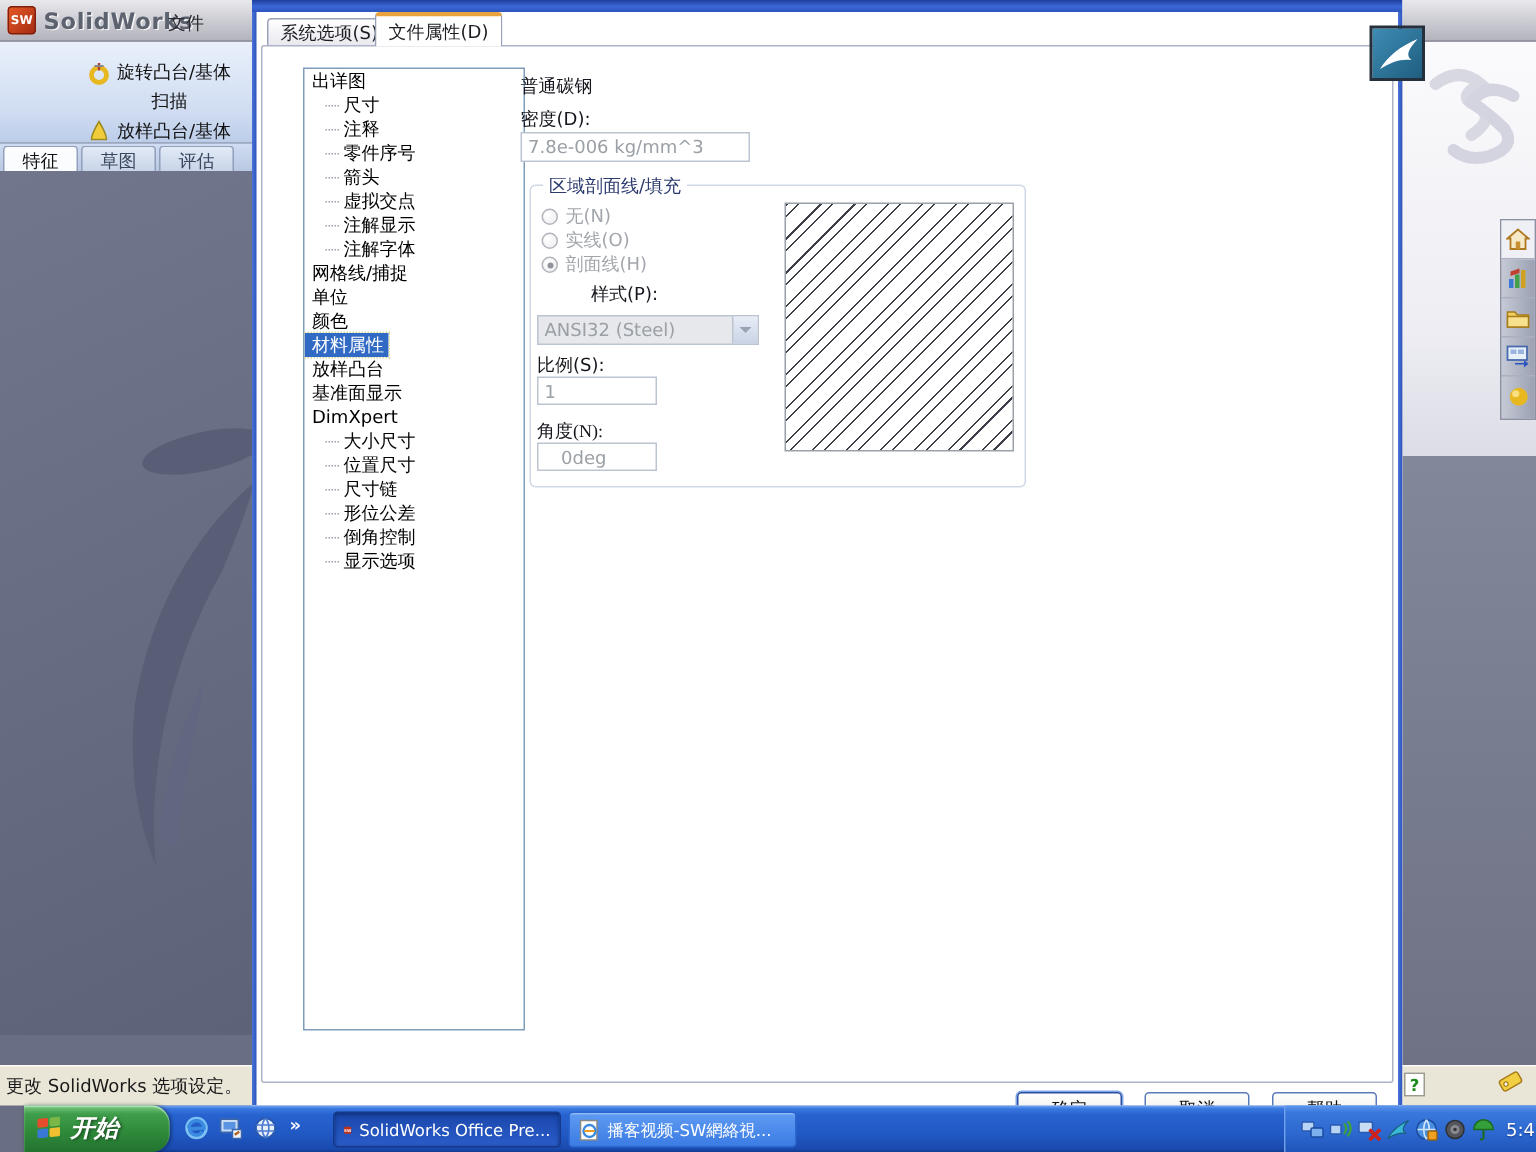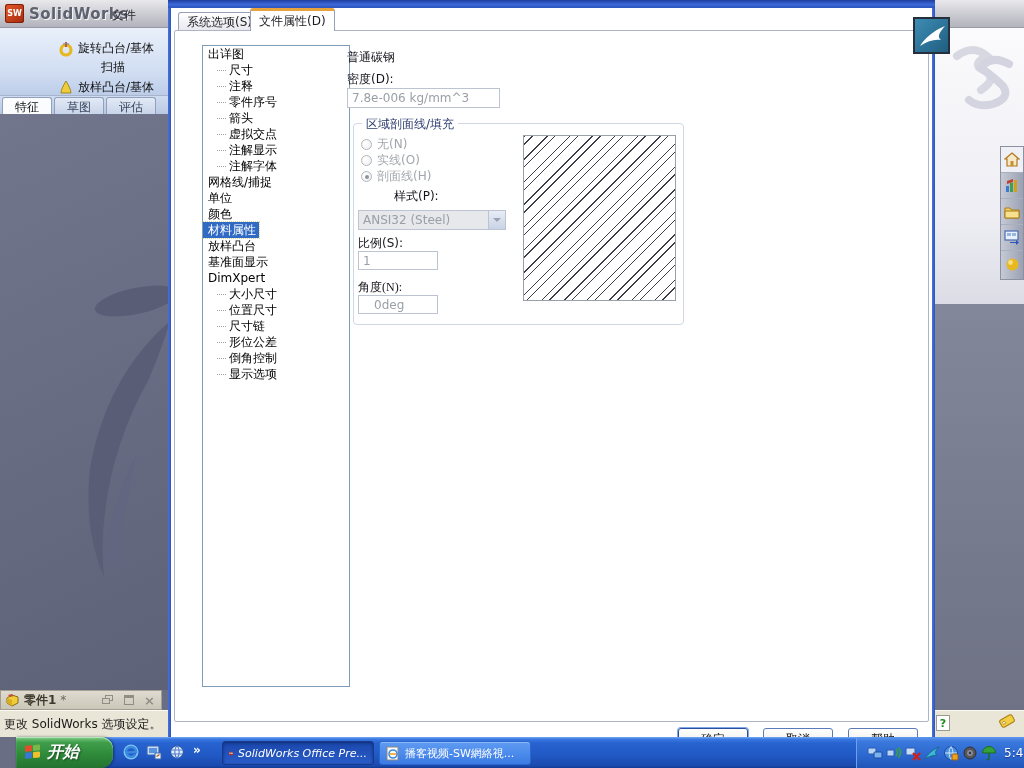--- a/index.html
+++ b/index.html
@@ -117,21 +117,21 @@
   #taskbar { left:16px; top:737px; width:1024px; height:31px; z-index:10;
     background:linear-gradient(180deg,#76a8f4 0%,#3a78e0 7%,#2763d0 20%,#2159c4 60%,#1a4aae 93%,#123c92 100%); }
   #start-btn { left:0; top:0; width:97px; height:31px; border-radius:0 12px 12px 0;
     background:linear-gradient(180deg,#7ecb84 0%,#3f9e4b 18%,#2f8b3a 55%,#237330 100%);
     box-shadow:inset 0 1px 1px #b8e8bc, 1px 0 3px rgba(0,0,0,.45);
     display:flex; align-items:center; gap:6px; padding-left:8px; }
   #start-label { color:#fff; font-size:16px; font-weight:bold; font-style:italic; text-shadow:1px 1px 2px #1c4a22; }
   .ql-icon { top:7px; width:16px; height:16px; }
   .task-btn { top:4px; height:24px; width:152px; border-radius:3px; display:flex; align-items:center; gap:5px;
     padding:0 6px; color:#fff; font-size:11px; white-space:nowrap; overflow:hidden; }
-  .task-btn.active { background:linear-gradient(180deg,#1a47ac,#2a5cc8); box-shadow:inset 0 1px 3px #0e2e74; border:1px solid #16398c;font-style:italic; }
+  .task-btn.active { background:linear-gradient(180deg,#1a47ac,#2a5cc8); box-shadow:inset 0 1px 3px #0e2e74; border:1px solid #16398c; }
   .task-btn.inactive { background:linear-gradient(180deg,#5e9bf2,#3b7ce4); box-shadow:inset 0 1px 0 #8cb8f6; border:1px solid #2d66cf; }
   #tray { left:840px; top:0; width:184px; height:31px; border-left:1px solid #6fa0ea;
     background:linear-gradient(180deg,#5e97ee 0%,#3a78dd 15%,#2c68cf 60%,#2055b8 100%);
     display:flex; align-items:center; gap:3px; padding-left:10px; }
   #tray-clock { color:#fff; font-size:12px; margin-left:4px; text-shadow:0 1px 1px #16398c; }
   .tray-icon { width:16px; height:16px; position:relative; flex:0 0 auto; }
 
   .cut { overflow:hidden; }
 </style>
 </head>
@@ -315,38 +315,20 @@
 
         <div id="hatch-preview"></div>
       </div>
     </div>
 
     <div class="dlg-btn focus" style="left:510px;">确定</div>
     <div class="dlg-btn" style="left:595px;">取消</div>
     <div class="dlg-btn" style="left:680px;">帮助</div>
   </div>
 
-  <div id="docbar" class="abs">
-    <svg width="15" height="14" viewBox="0 0 15 14">
-      <path d="M2 5 L7 2 L13 4 L13 10 L7 13 L2 10 Z" fill="#f0cc3a" stroke="#8a6a10" stroke-width="1"></path>
-      <path d="M2 5 L7 7 L7 13 L2 10 Z" fill="#d8ae22"></path>
-      <path d="M3 2 L7 1 L9 3 L5 4 Z" fill="#c05038"></path>
-    </svg>
-    <span class="title">零件1</span>
-    <span style="color:#6a6a60;">*</span>
-    <span style="flex:1;"></span>
-    <span class="docbtn">
-      <span style="position:absolute;left:3px;top:0;width:8px;height:6px;border:1.5px solid #8e8e86;"></span>
-      <span style="position:absolute;left:0;top:3px;width:8px;height:6px;border:1.5px solid #8e8e86;background:#d2cec2;"></span>
-    </span>
-    <span class="docbtn">
-      <span style="position:absolute;left:1px;top:0;width:10px;height:10px;border:1.5px solid #8e8e86;border-top-width:3px;"></span>
-    </span>
-    <span class="docbtn" style="color:#8e8e86;font-size:13px;font-weight:bold;line-height:11px;">×</span>
-  </div>
 
   <div id="statusbar" class="abs">
     <span>更改 SolidWorks 选项设定。</span>
   </div>
   <div id="status-help" class="abs">?</div>
   <div id="status-tag" class="abs">
     <svg width="20" height="16" viewBox="0 0 20 16">
       <g transform="rotate(-30 10 8)">
         <rect x="3" y="4" width="14" height="8" rx="2" fill="#f2cf42" stroke="#a87c18" stroke-width="1"></rect>
         <circle cx="6.5" cy="8" r="1.4" fill="#fff" stroke="#a87c18" stroke-width=".8"></circle>

